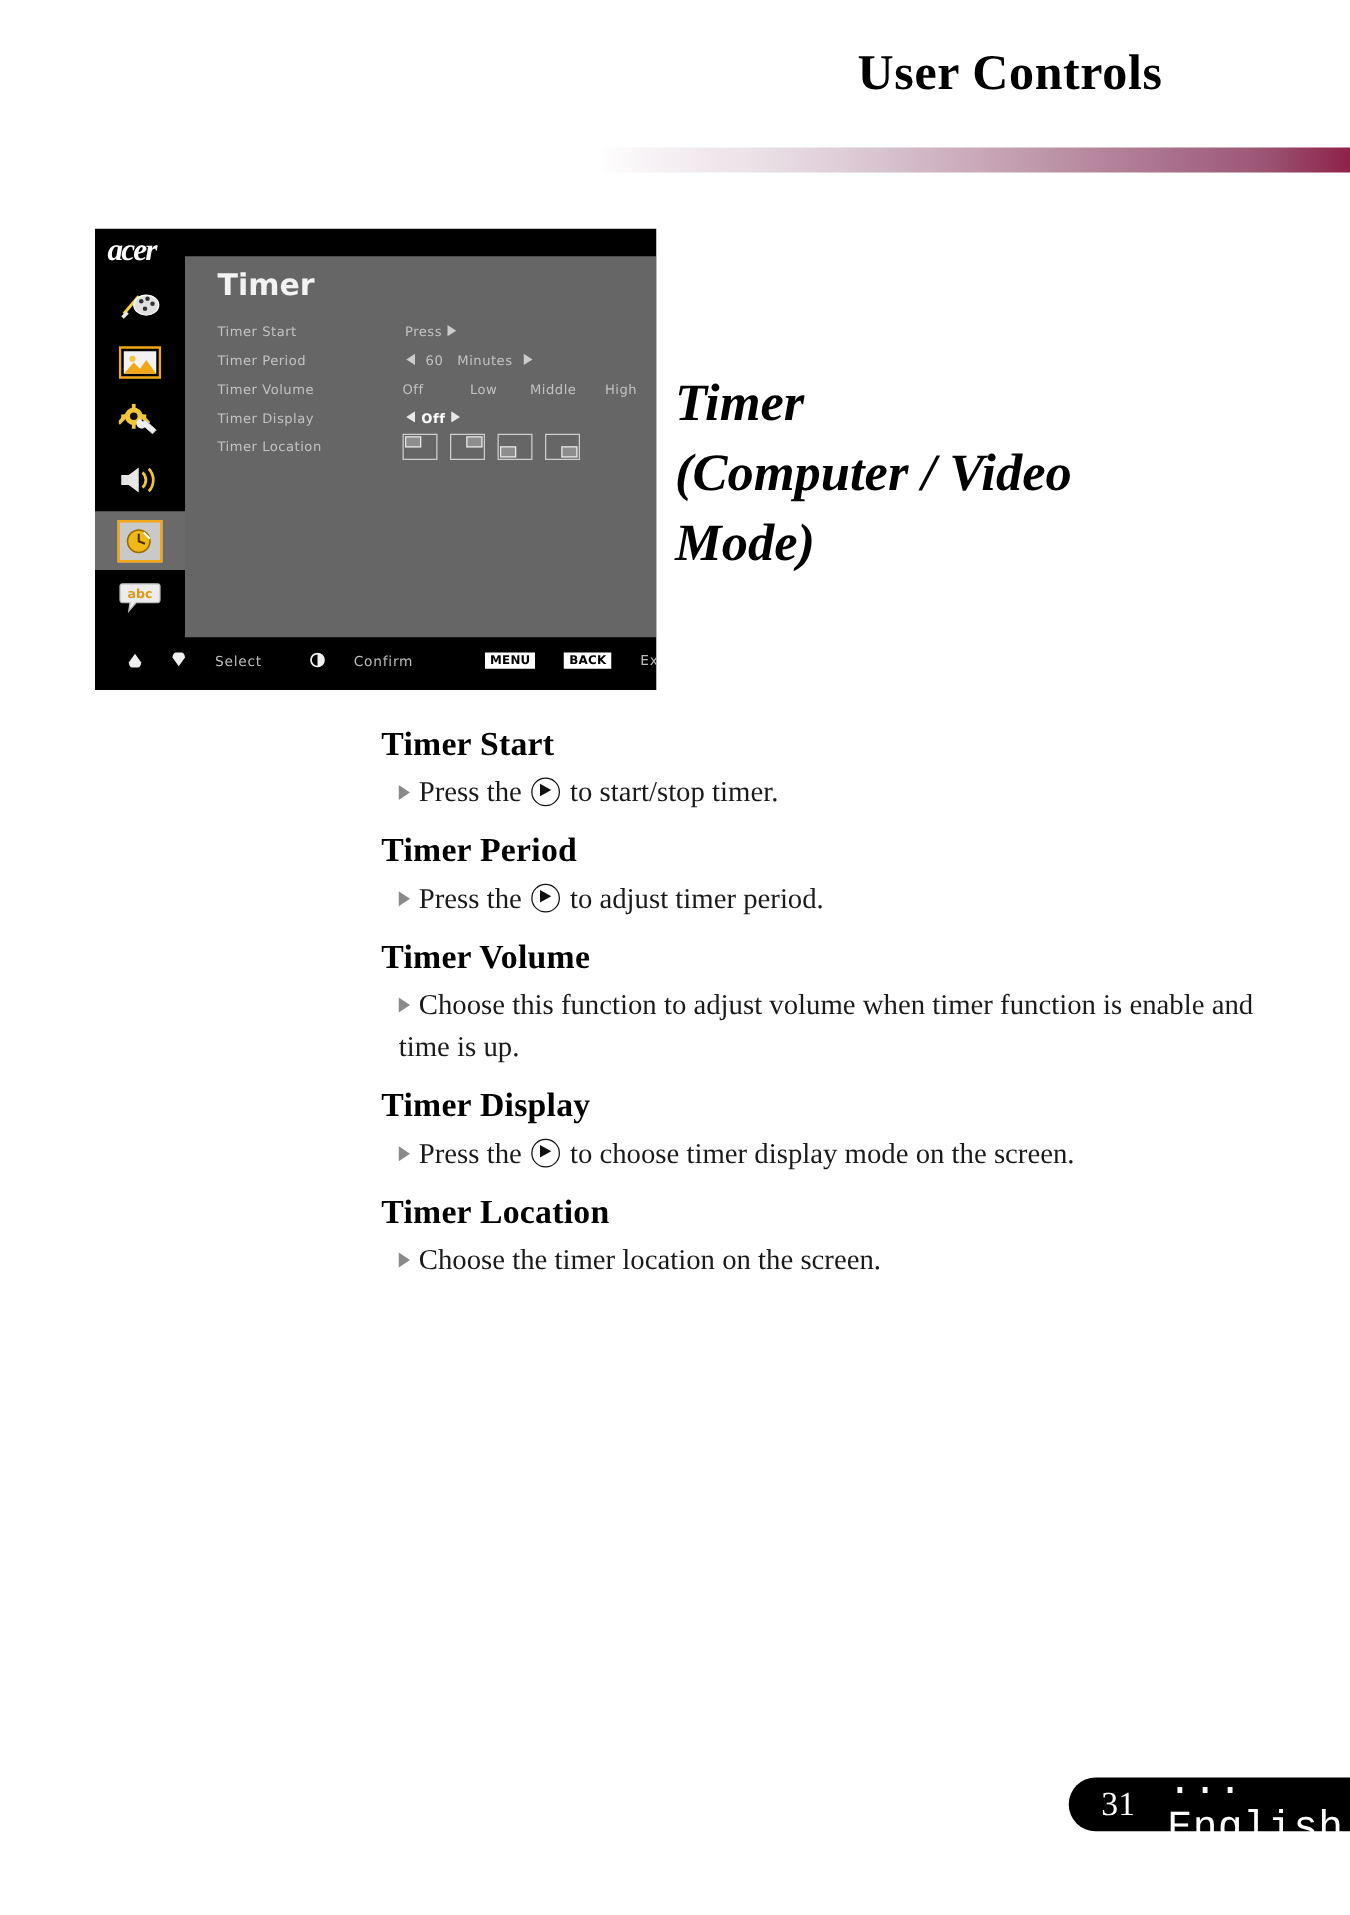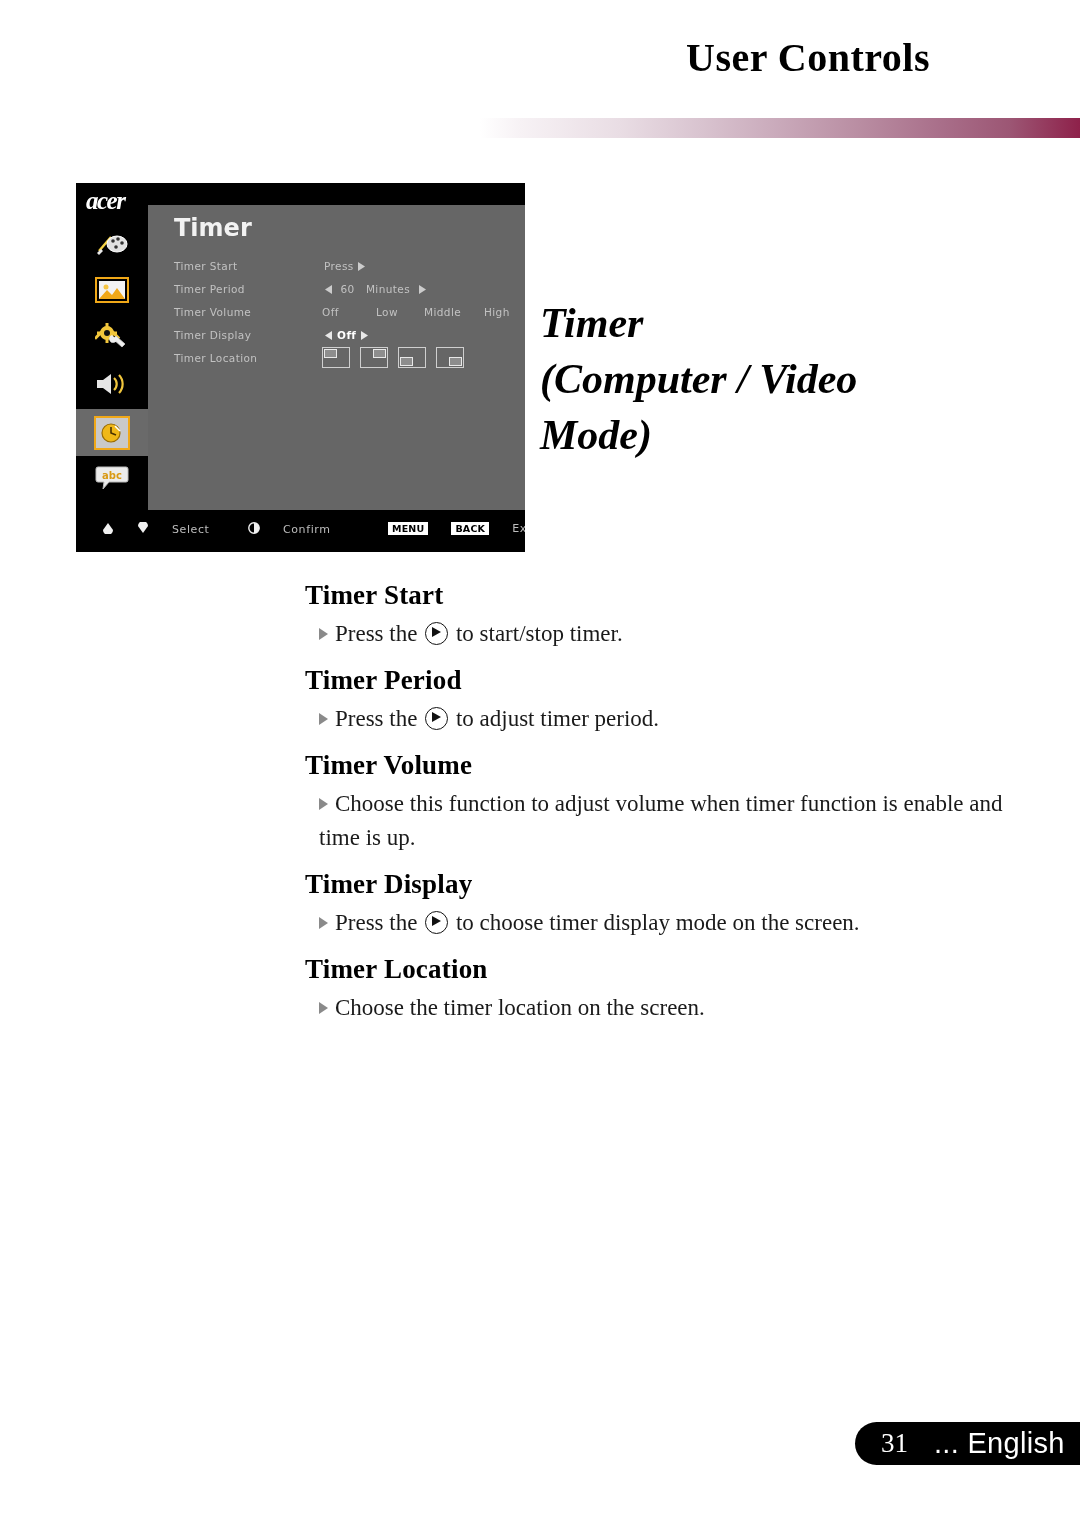--- a/index.html
+++ b/index.html
@@ -298,22 +298,22 @@
     padding-left: 26px;
     box-sizing: border-box;
     gap: 26px;
   }
   .footer-pagenum {
     font-family: "Liberation Serif", serif;
     font-size: 27px;
     color: #ffffff;
   }
   .footer-lang {
-    font-family: Liberation Sans, sans-serif;
-    font-size: 29px;
+    font-family: Liberation Mono, monospace;
+    font-size: 33px;
     color: #ffffff;
     letter-spacing: 0.3px;
   }
 </style>
 </head>
 <body>
 
 <div class="header-band">
   <div class="header-band-lower"></div>
   <div class="header-title">User Controls</div>

